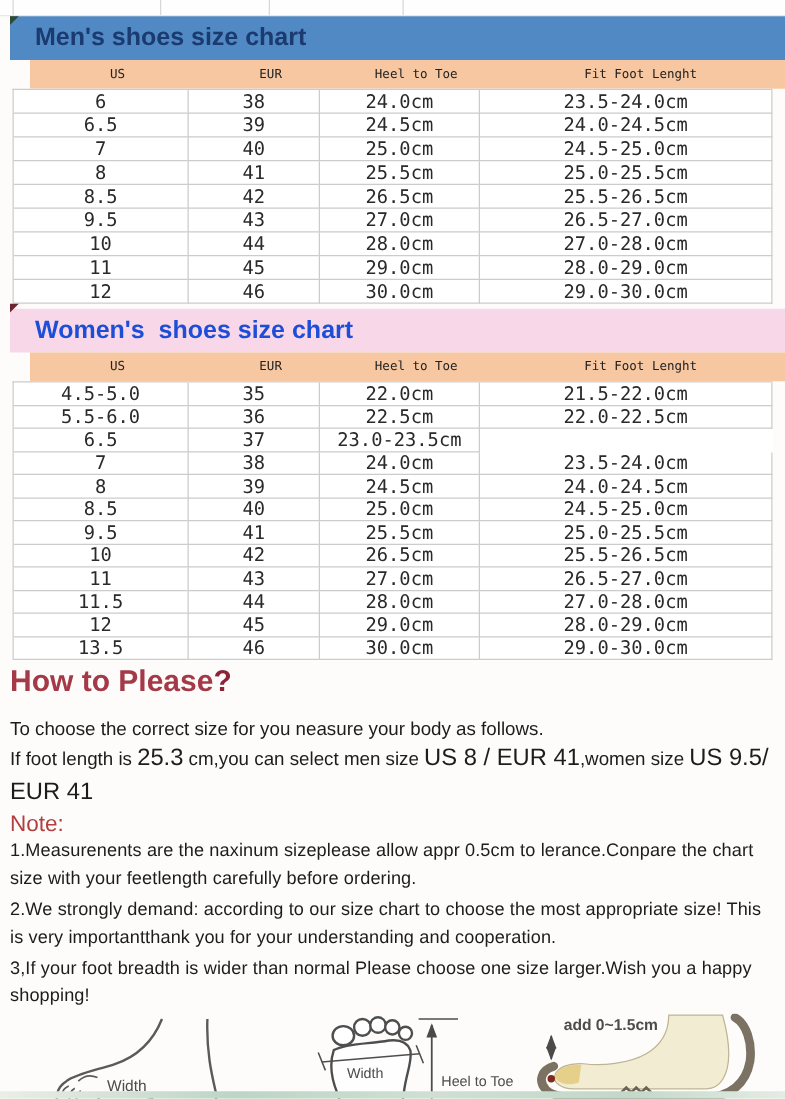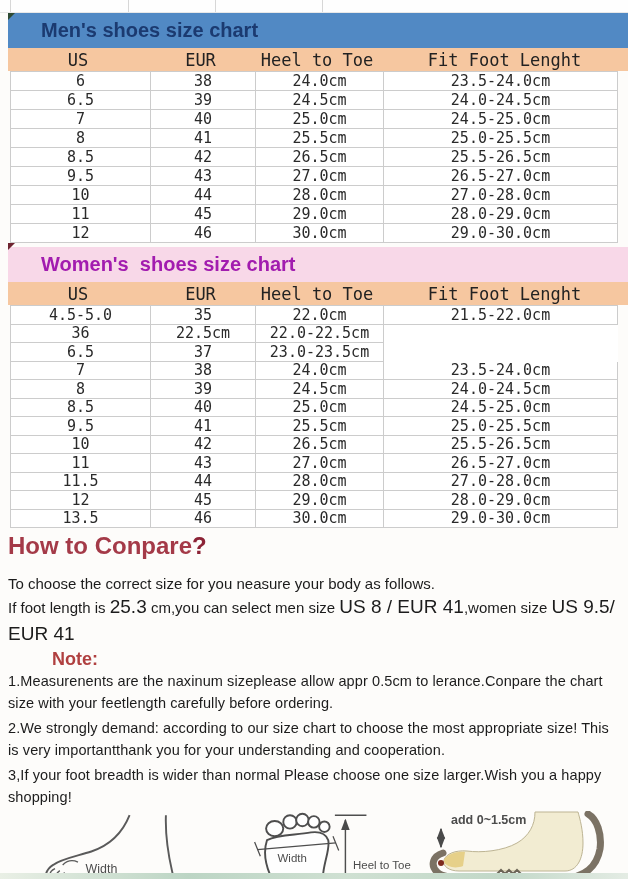--- a/index.html
+++ b/index.html
@@ -8,29 +8,29 @@
     width:628px; height:879px; overflow:hidden; position:relative;
     background:#fdfcfa; font-family:"Liberation Sans", sans-serif; color:#1c1c1c;
   }
   
   .top-strip { position:relative; height:13px; background:#fefefe; border-bottom:1px solid #e8e8e8; }
   .top-strip .vline { position:absolute; top:0; bottom:0; width:1px; background:#d7d7d7; }
 
   
   .chart { margin-left:8px; width:620px; position:relative; }
   .chart-title {
-    height:35px; line-height:35px; padding-left:33px;
+    height:35px; line-height:35px; padding-left:20px;
     font-size:20px; font-weight:bold; white-space:pre;
   }
   .men-title   { background:#5189c4; color:#1b3a70; }
-  .women-title { background:#f8d8e8; color:#a21caf; }
+  .women-title { background:#f8d8e8; color:#1d4ed8; }
   .thead, .trow { display:grid; grid-template-columns:140px 105px 128px 1fr; }
   .thead {
     background:#f6c7a0; height:23px;
-    font-family:"DejaVu Sans Mono", monospace; font-size:17px;
+    font-family:"DejaVu Sans Mono", monospace; font-size:10px;margin-left:16px;
   }
   .thead .cell { display:flex; align-items:center; justify-content:center; color:#222; }
   .tbody { margin-left:2px; width:608px; border-left:1px solid #cccccc; border-top:1px solid #cccccc; background:#fff; }
   .tbody .trow .cell {
     border-right:1px solid #cccccc; border-bottom:1px solid #cccccc;
     display:flex; align-items:center; justify-content:center;
     font-family:"DejaVu Sans Mono", monospace; font-size:15px; color:#2a2a2a;
   }
   .men .tbody .trow .cell   { height:19px; }
   .women .tbody .trow .cell { height:18.5px; }
@@ -40,21 +40,21 @@
   .ca-blue { left:0; top:0; border-top:7px solid #2e4a33; border-right:7px solid transparent; }
   .ca-pink { left:0; top:-4px; border-top:7px solid #6e2430; border-right:7px solid transparent; }
 
   
   .text-block { padding:3px 8px 0 8px; }
   .htm-heading { font-size:24px; font-weight:bold; color:#a43a48; line-height:30px; }
   .htm-heading .qmark { color:#8c2336; }
   .intro { font-size:15px; line-height:21px; margin-top:12px; }
   .example { font-size:15px; line-height:26px; }
   .example .lg { font-size:19px; }
-  .note-label { font-size:18px; font-weight:bold; color:#b04040; line-height:22px;margin-left:44px; }
+  .note-label { font-size:18px; font-weight:normal; color:#b04040; line-height:22px; }
   .note { font-size:14.5px; line-height:22px; margin-bottom:3px; letter-spacing:0.1px; }
 
   
   .diagrams { display:flex; align-items:flex-start; margin-top:2px; height:104px; }
   .diag-side  { margin-left:34px; }
   .diag-top   { margin-left:16px; }
   .diag-shoe  { margin-left:8px; width:202px; }
   svg text { font-family:"Liberation Sans", sans-serif; fill:#4c4c4c; }
   .bottom-strip { position:absolute; left:0; right:0; bottom:0; height:6px;
     background:linear-gradient(90deg,#e9efe5 0%,#bcd5c4 30%,#cfe0d2 55%,#c2d8c8 80%,#e4ece4 100%); }
@@ -148,20 +148,21 @@
       <div class="cell">Fit Foot Lenght</div>
     </div>
   <div class="tbody">
       <div class="trow">
         <div class="cell">4.5-5.0</div>
         <div class="cell">35</div>
         <div class="cell">22.0cm</div>
         <div class="cell">21.5-22.0cm</div>
       </div>
       <div class="trow">
+        <div class="cell">5.5-6.0</div>
         <div class="cell">36</div>
         <div class="cell">22.5cm</div>
         <div class="cell">22.0-22.5cm</div>
       </div>
       <div class="trow">
         <div class="cell">6.5</div>
         <div class="cell">37</div>
         <div class="cell">23.0-23.5cm</div>
       </div>
       <div class="trow">
@@ -215,21 +216,21 @@
       <div class="trow">
         <div class="cell">13.5</div>
         <div class="cell">46</div>
         <div class="cell">30.0cm</div>
         <div class="cell">29.0-30.0cm</div>
       </div>
     </div>
 </section>
 
 <div class="text-block">
-  <div class="htm-heading"><span>How to Conpare</span><span class="qmark">?</span></div>
+  <div class="htm-heading"><span>How to Please</span><span class="qmark">?</span></div>
   <div class="intro">To choose the correct size for you neasure your body as follows.</div>
   <div class="example"><span>If foot length is </span><span class="lg">25.3</span><span> cm,you can select men size </span><span class="lg">US 8 / EUR 41</span><span>,women size </span><span class="lg">US 9.5/ EUR 41</span></div>
   <div class="note-label">Note:</div>
   <div class="note">1.Measurenents are the naxinum sizeplease allow appr 0.5cm to lerance.Conpare the chart size with your feetlength carefully before ordering.</div>
   <div class="note">2.We strongly demand: according to our size chart to choose the most appropriate size! This is very importantthank you for your understanding and cooperation.</div>
   <div class="note">3,If your foot breadth is wider than normal Please choose one size larger.Wish you a happy shopping!</div>
 </div>
 
 <div class="diagrams">
 

